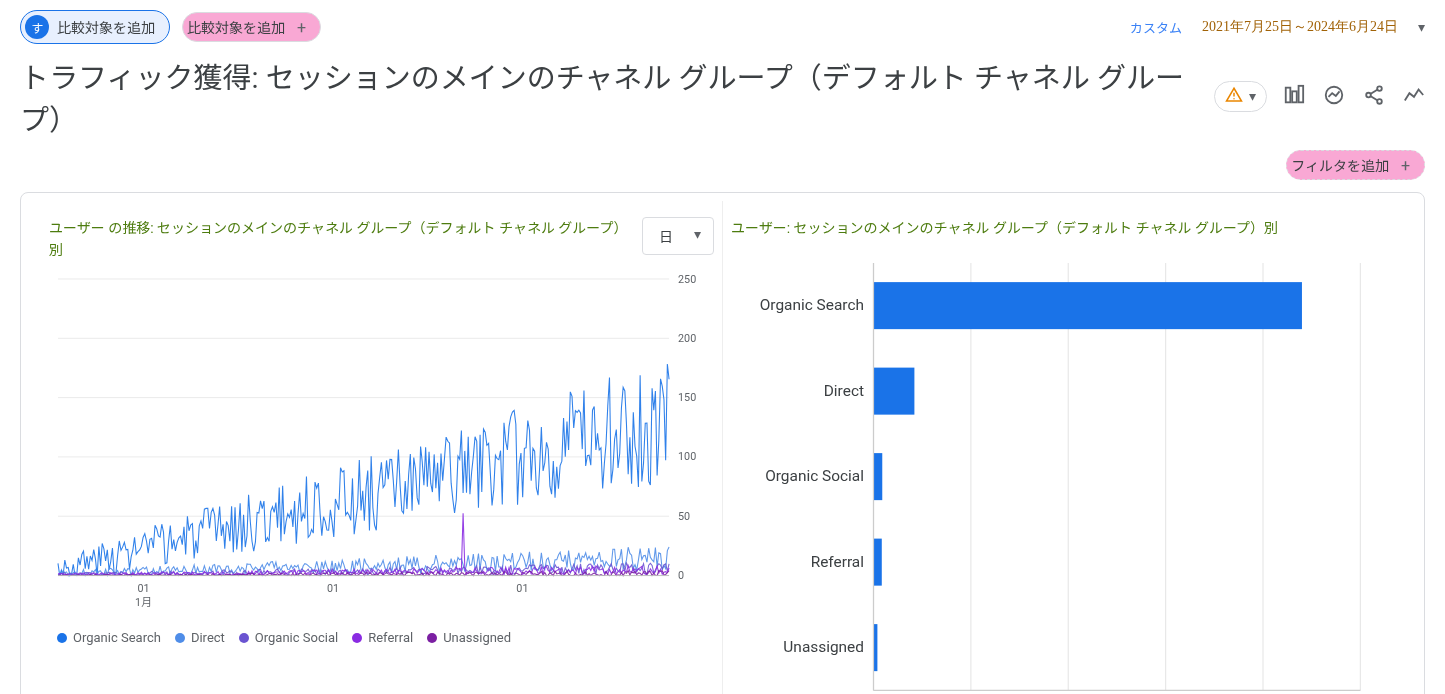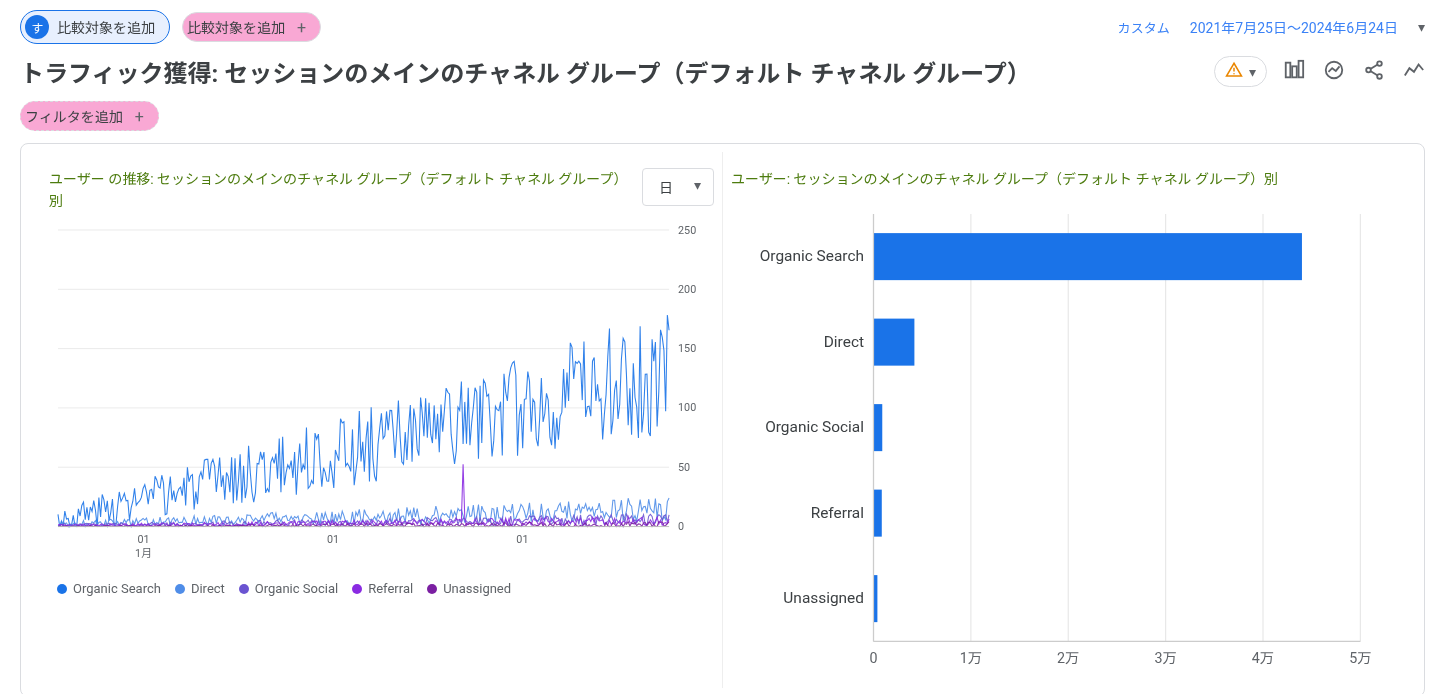--- a/index.html
+++ b/index.html
@@ -4,29 +4,29 @@
 <style>
   * { box-sizing: border-box; margin: 0; padding: 0; }
   body { font-family: Roboto, "Noto Sans JP", Arial, sans-serif; background: #fff; color: #3c4043; font-size: 14px; }
   .topbar { display: flex; align-items: center; padding: 10px 20px; gap: 12px; }
   .chip { display: inline-flex; align-items: center; gap: 8px; padding: 4px 14px 4px 4px; border: 1px solid #dadce0; border-radius: 18px; cursor: pointer; background: #f9a8d4; }
   .chip.primary { background: #e8f0fe; border-color: #1a73e8; }
   .chip-avatar { width: 24px; height: 24px; border-radius: 50%; background: #1a73e8; color: #fff; display: flex; align-items: center; justify-content: center; font-size: 12px; }
   .chip-plus { color: #5f6368; font-size: 16px; margin-left: 4px; }
   .spacer { flex: 1; }
   .date-label { color: #3b82f6; font-size: 13px; margin-right: 8px; }
-  .date-range { color: #3b82f6; font-size: 14px; }
+  .date-range { color: #a16207; font-size: 14px; font-family: Liberation Serif, serif; }
   .dropdown-caret { color: #5f6368; margin-left: 8px; }
   .titlebar { display: flex; align-items: center; padding: 0 20px 8px; gap: 16px; }
-  .page-title { font-size: 24px; font-weight: 700; color: #3c4043; flex: 1; }
+  .page-title { font-size: 29px; font-weight: 400; color: #3c4043; flex: 1; }
   .warn-btn { display: inline-flex; align-items: center; gap: 6px; border: 1px solid #dadce0; border-radius: 18px; padding: 4px 10px; cursor: pointer; }
   .warn-icon { color: #ea8600; font-weight: bold; }
   .icon-row { display: flex; gap: 18px; color: #5f6368; }
   .icon-row svg { width: 22px; height: 22px; }
-  .filter-chip { margin: 4px 20px 12px; }
+  .filter-chip { margin: 4px 20px 12px; text-align: right; }
   .filter-chip .chip { border-style: dashed; }
   .cards { display: flex; gap: 0; padding: 8px 20px; border: 1px solid #dadce0; border-radius: 8px; margin: 0 20px; }
   .card { flex: 1; padding: 16px 8px 8px 8px; min-width: 0; }
   .card + .card { border-left: 1px solid #eee; }
   .card-head { display: flex; align-items: flex-start; gap: 16px; margin-bottom: 8px; }
   .card-title { font-size: 14px; color: #4d7c0f; flex: 1; line-height: 1.6; }
   .granularity { border: 1px solid #dadce0; border-radius: 4px; padding: 8px 40px 8px 16px; font-size: 14px; position: relative; cursor: pointer; background: #fff; }
   .granularity::after { content: "▾"; position: absolute; right: 12px; top: 8px; color: #5f6368; }
   .linechart { width: 100%; }
   .legend { display: flex; flex-wrap: wrap; gap: 14px; padding: 16px 0 0 8px; }

